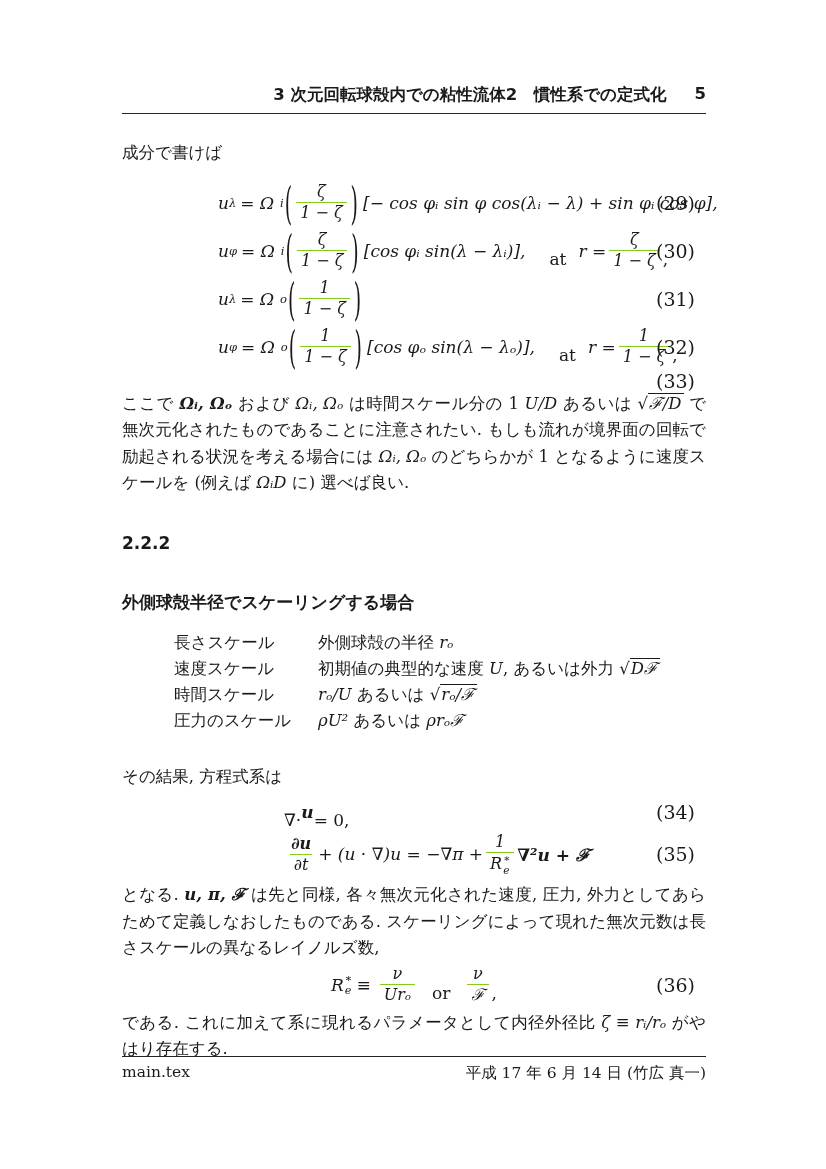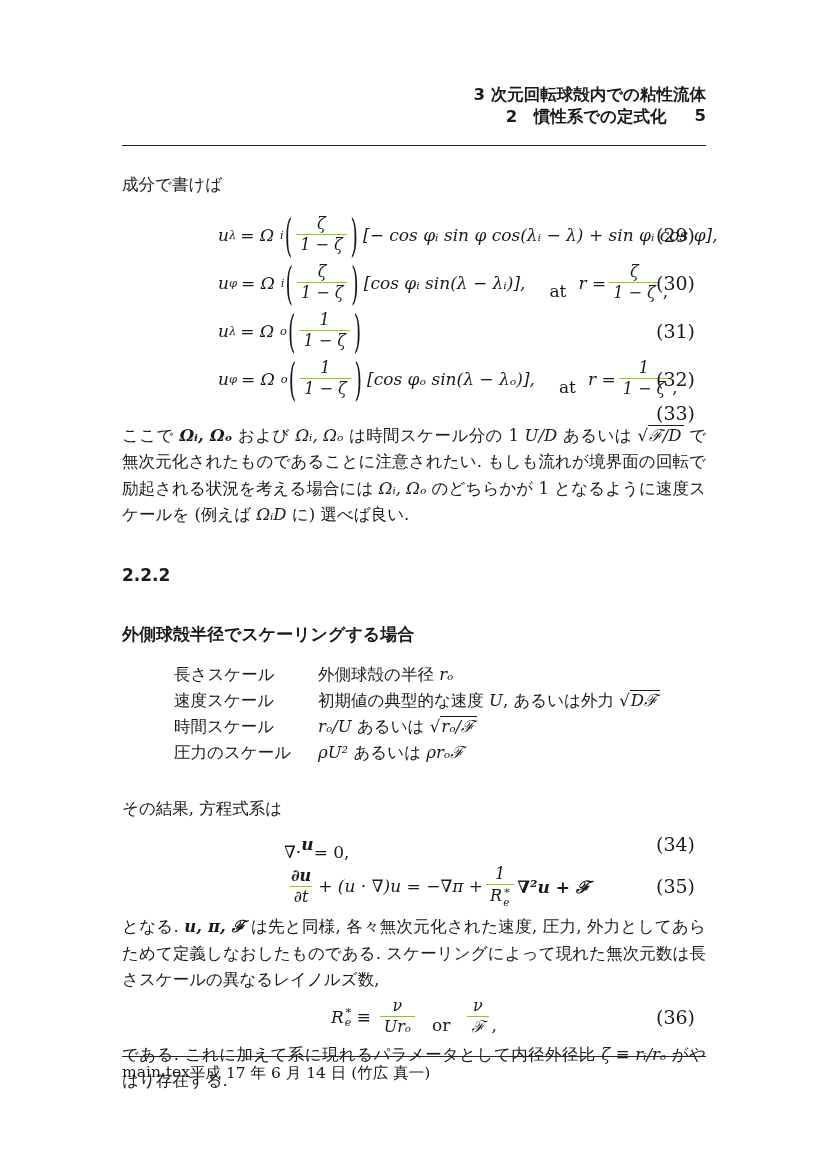--- a/index.html
+++ b/index.html
@@ -10,26 +10,25 @@
     font-family:"DejaVu Serif","DejaVu Sans",serif;
     color:#1a1a1a;
     box-sizing:border-box;
     margin:0 auto;
     overflow:hidden;
   }
   .content{padding:84px 120px 0 122px;box-sizing:border-box;}
 
   
   .hdr{
-    display:flex;justify-content:flex-start;align-items:flex-end;
+    display:flex;justify-content:flex-end;align-items:flex-end;
     font-family:"DejaVu Sans","Liberation Sans",sans-serif;
     font-weight:bold;font-size:16.5px;
     border-bottom:1.5px solid #222;
-    padding-bottom:17px;
-    flex-direction:column;
+    padding-bottom:7px;
   }
   .hdr-right{display:flex;gap:28px;}
 
   
   .para{font-size:16.5px;line-height:26.5px;text-align:justify;}
   .m{font-style:italic;font-family:"DejaVu Serif",serif;}
   .rm{font-style:normal;margin-top:16px;}
   .jb{font-weight:bold;}
   sub{font-size:68%;font-style:italic;}
 
@@ -58,21 +57,21 @@
   .sec{margin-top:36px;font-family:"DejaVu Sans","Liberation Sans",sans-serif;font-weight:bold;font-size:17px;display:flex;gap:38px;flex-direction:column;}
 
   
   .scales{margin:16px 0 0 52px;font-size:16.5px;line-height:26px;}
   .scale-row{display:grid;grid-template-columns:122px auto;column-gap:22px;}
 
   
   .ftr{
     position:absolute;left:122px;right:120px;top:1056px;
     border-top:1px solid #222;
-    display:flex;
+    display:flex;justify-content:space-between;
     font-size:15.5px;padding-top:6px;
   }
 
   .mt6{} .mt30{margin-top:30px;} .mt36{margin-top:36px;}
   .eq3435{margin-top:4px;}
   .eq3435 .eqrow{padding-left:162px;}
   .eq36row{justify-content:center;padding-left:0;}
 </style>
 </head>
 <body>

